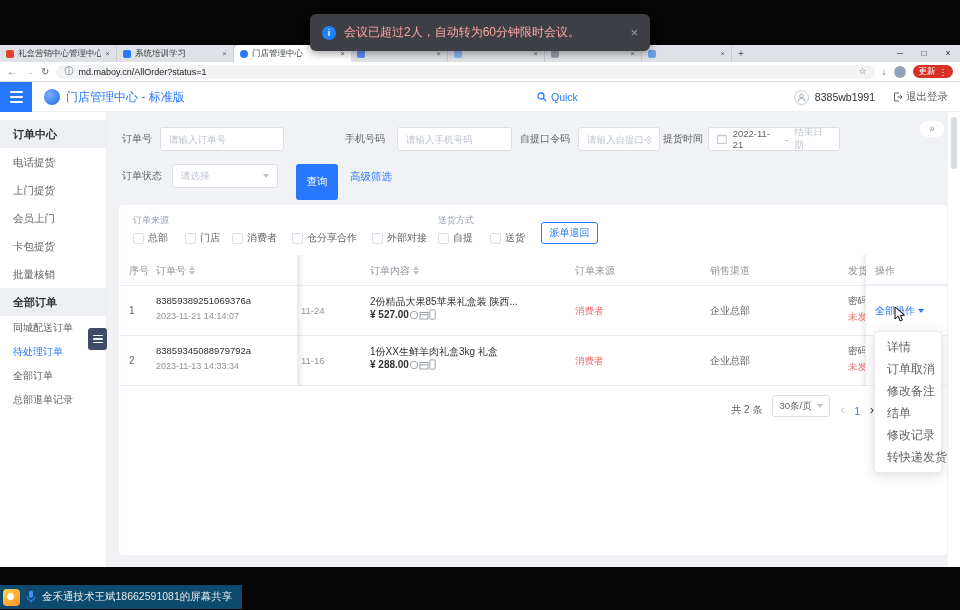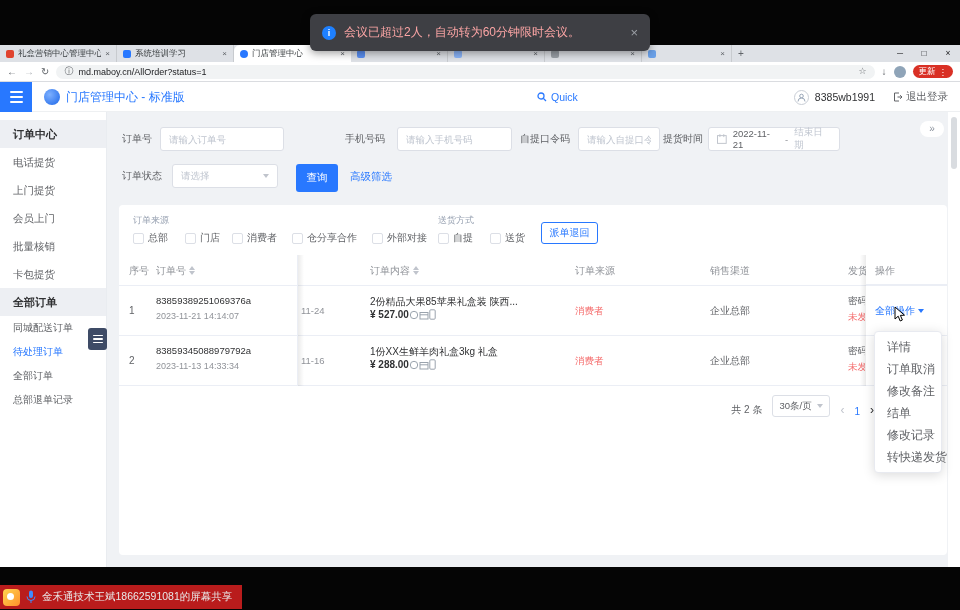--- a/index.html
+++ b/index.html
@@ -69,21 +69,21 @@
                 text-align:center;line-height:15px;font-size:10px;color:#8a919c;cursor:pointer}
   .flabel{position:absolute;font-size:10px;color:#606266;line-height:24px;white-space:nowrap}
   .inp{position:absolute;height:24px;border:1px solid #dcdfe6;border-radius:3px;font-size:9.5px;padding:0 8px;color:#606266;
        background:#fff;outline:none;font-family:inherit}
   .inp::placeholder{color:#bfc5cf}
   .selbox{position:absolute;height:24px;border:1px solid #dcdfe6;border-radius:3px;background:#fff;display:flex;
           align-items:center;padding:0 8px;gap:5px;font-size:9.5px;color:#bfc5cf;cursor:pointer}
   .caret{width:0;height:0;border-left:3.5px solid transparent;border-right:3.5px solid transparent;border-top:4px solid #c0c4cc;margin-left:auto}
   .datebox{position:absolute;height:24px;border:1px solid #dcdfe6;border-radius:3px;background:#fff;display:flex;
            align-items:center;padding:0 8px;gap:6px;font-size:9.5px;cursor:pointer}
-  .btn-pri{position:absolute;height:28px;background:#2878ff;color:#fff;border:none;border-radius:3px;font-size:10.5px;
+  .btn-pri{position:absolute;height:36px;background:#2878ff;color:#fff;border:none;border-radius:3px;font-size:10.5px;
            font-family:inherit;cursor:pointer}
   .linkblue{position:absolute;color:#2878ff;font-size:10.5px;line-height:24px;white-space:nowrap;cursor:pointer}
 
   
   .card{position:absolute;left:12px;top:93px;width:828px;height:350px;background:#fff;border-radius:4px}
   .minilbl{position:absolute;font-size:9px;color:#98a2b2;white-space:nowrap}
   .chk{position:absolute;top:24px;height:18px;display:flex;align-items:center;gap:4px;font-size:10px;color:#606266;cursor:pointer}
   .cb{width:11px;height:11px;border:1px solid #dcdfe6;border-radius:2px;background:#fff;flex:none}
   .btn-out{position:absolute;left:422px;top:17px;width:57px;height:22px;background:#fff;border:1px solid #2878ff;border-radius:3px;
            color:#2878ff;font-size:10px;font-family:inherit;cursor:pointer}
@@ -109,21 +109,21 @@
   .pgarrow{font-size:12px;color:#303133;cursor:pointer}
   .pgarrow.dis{color:#c0c4cc}
   .pgnum{font-size:10px;color:#2878ff;cursor:pointer}
 
   
   .ddmenu{position:absolute;left:874px;top:331px;width:68px;background:#fff;border:1px solid #e8eaf0;border-radius:4px;
           padding:4px 0;box-shadow:0 2px 12px rgba(0,0,0,.15);z-index:20}
   .dditem{height:22px;line-height:22px;padding-left:12px;font-size:12px;color:#606266;white-space:nowrap;cursor:pointer}
 
   
-  .sharebar{position:absolute;left:0;bottom:1px;height:24px;background:#b91c1c;display:inline-flex;align-items:center;
+  .sharebar{position:absolute;left:0;bottom:1px;height:24px;background:#0c4a6e;display:inline-flex;align-items:center;
             padding:0 10px 0 3px;gap:6px;z-index:10}
   .sharelogo{width:17px;height:17px;border-radius:4px;background:linear-gradient(135deg,#ffd54f,#ff8f2b);position:relative;flex:none}
   .sharelogo::after{content:"";position:absolute;left:4px;top:4px;width:7px;height:7px;border-radius:50%;background:#fff}
   .sharetext{color:#e8e8e8;font-size:10.5px;white-space:nowrap}
 
   .cursor{position:absolute;left:894px;top:306px;z-index:60}
 </style>
 </head>
 <body>
 
@@ -226,22 +226,22 @@
         </span>
       </div>
     </div>
 
     <div class="sidebar">
       <div style="height:8px"></div>
       <div class="sec">订单中心</div>
       <div class="sitem">电话提货</div>
       <div class="sitem">上门提货</div>
       <div class="sitem">会员上门</div>
+      <div class="sitem">卡包提货</div>
       <div class="sitem">批量核销</div>
-      <div class="sitem">卡包提货</div>
       <div class="sec">全部订单</div>
       <div class="subitem">同城配送订单</div>
       <div class="subitem active">待处理订单</div>
       <div class="subitem">全部订单</div>
       <div class="subitem">总部退单记录</div>
     </div>
 
     <div class="main">
       <div class="scrolltrack">
         <div class="scrollthumb"></div>

